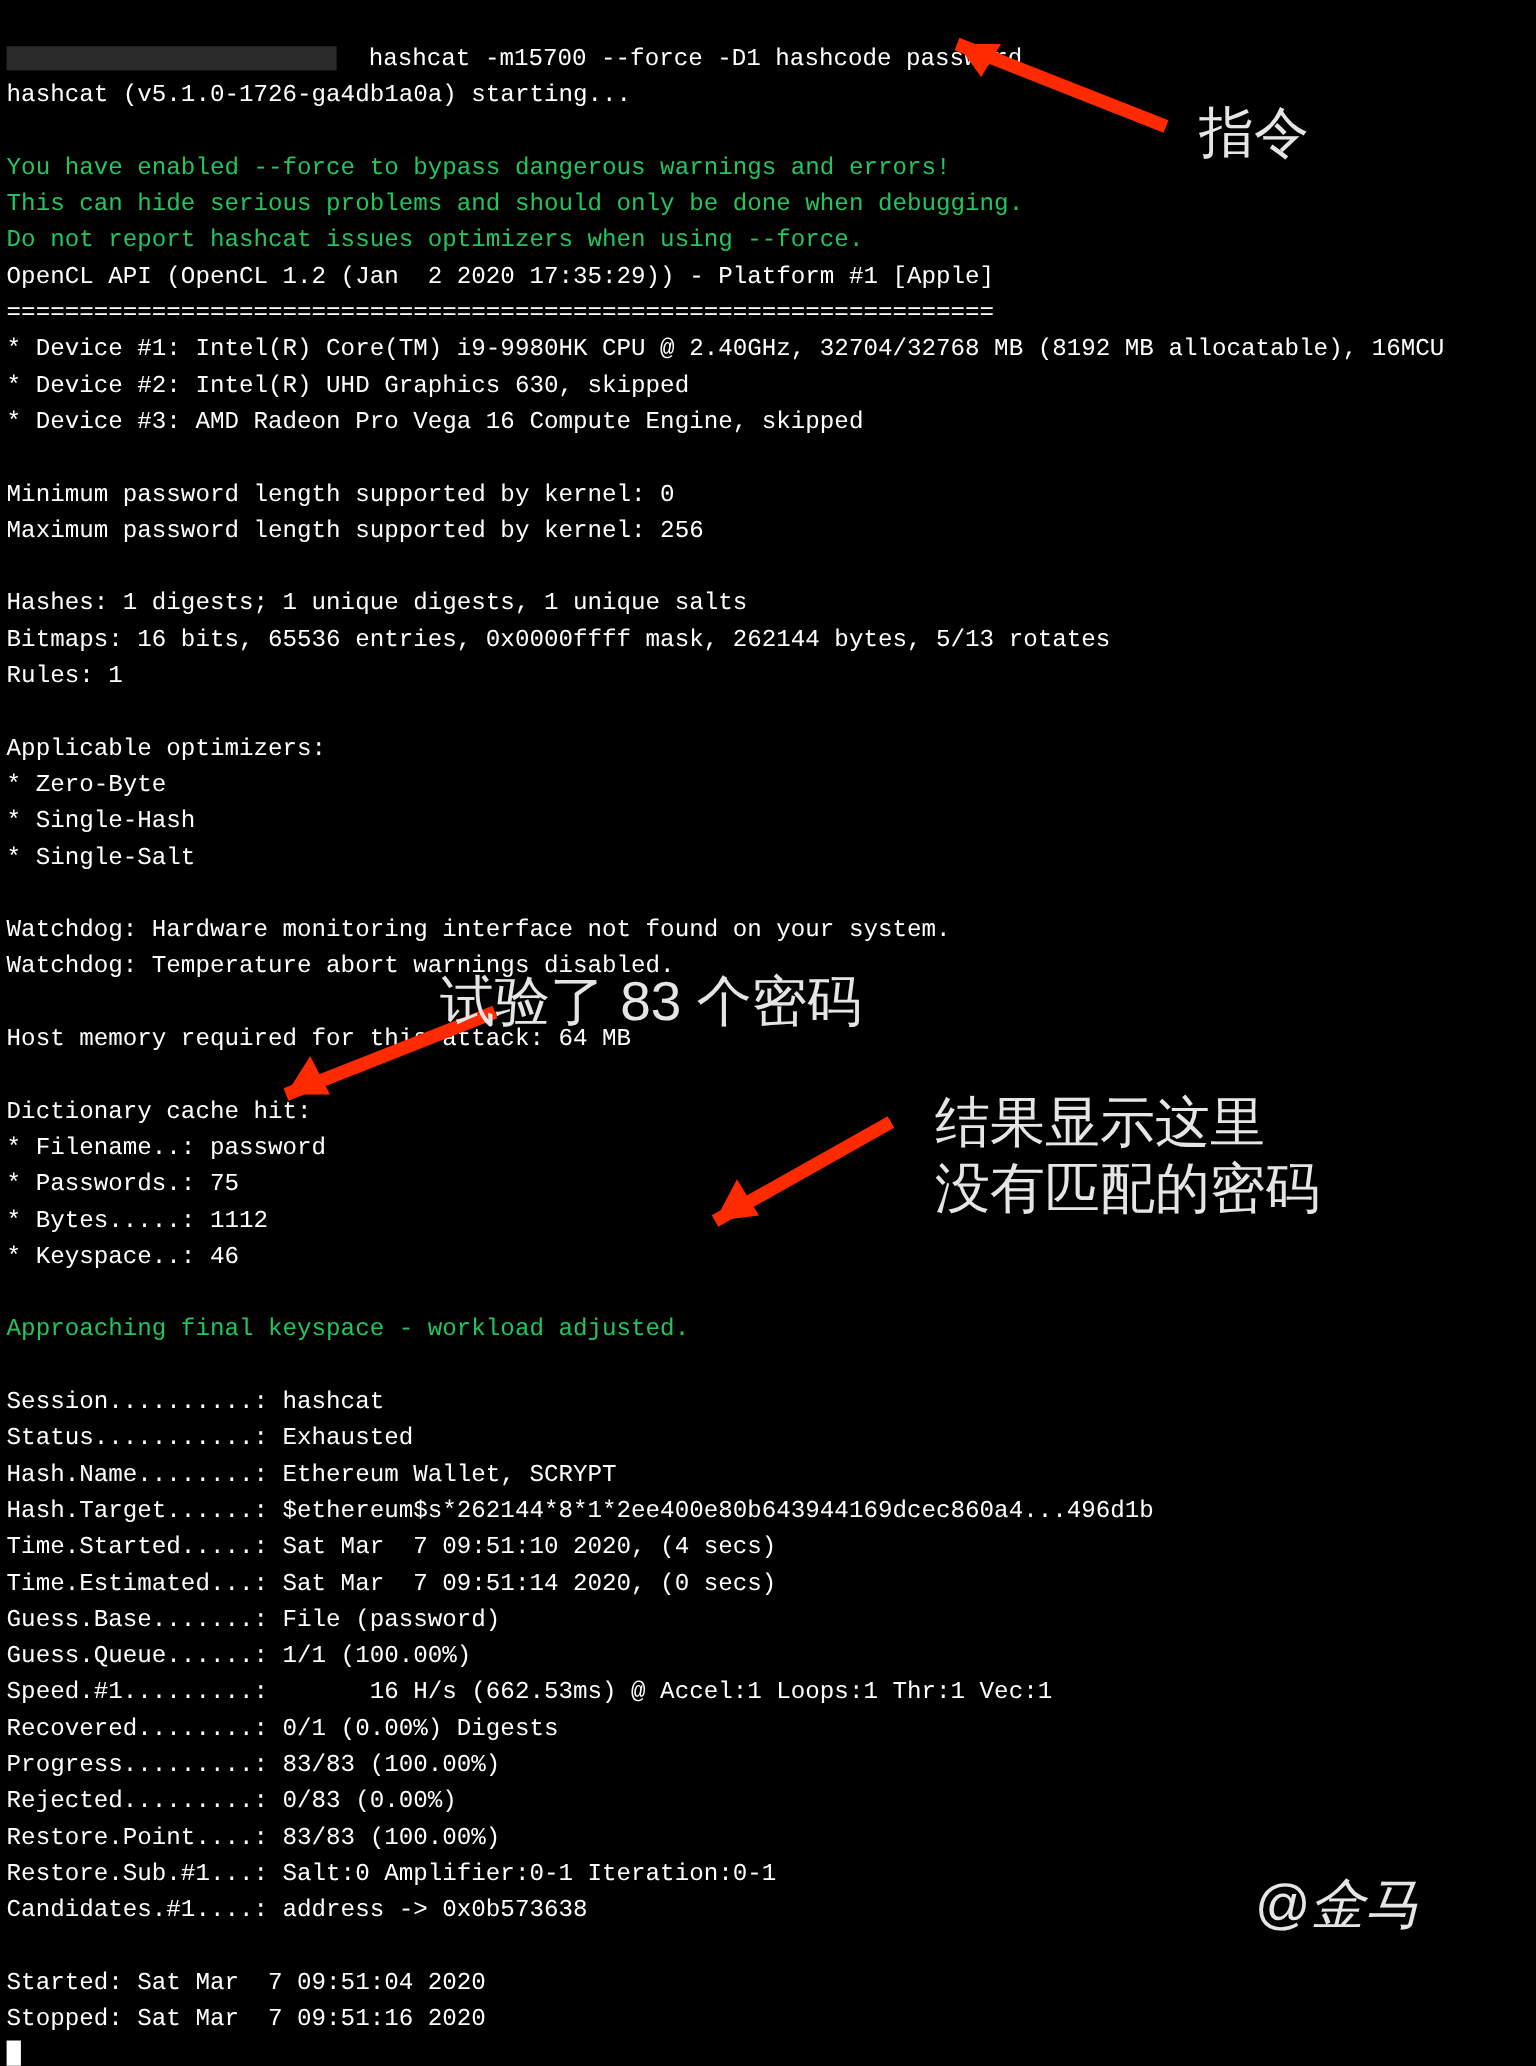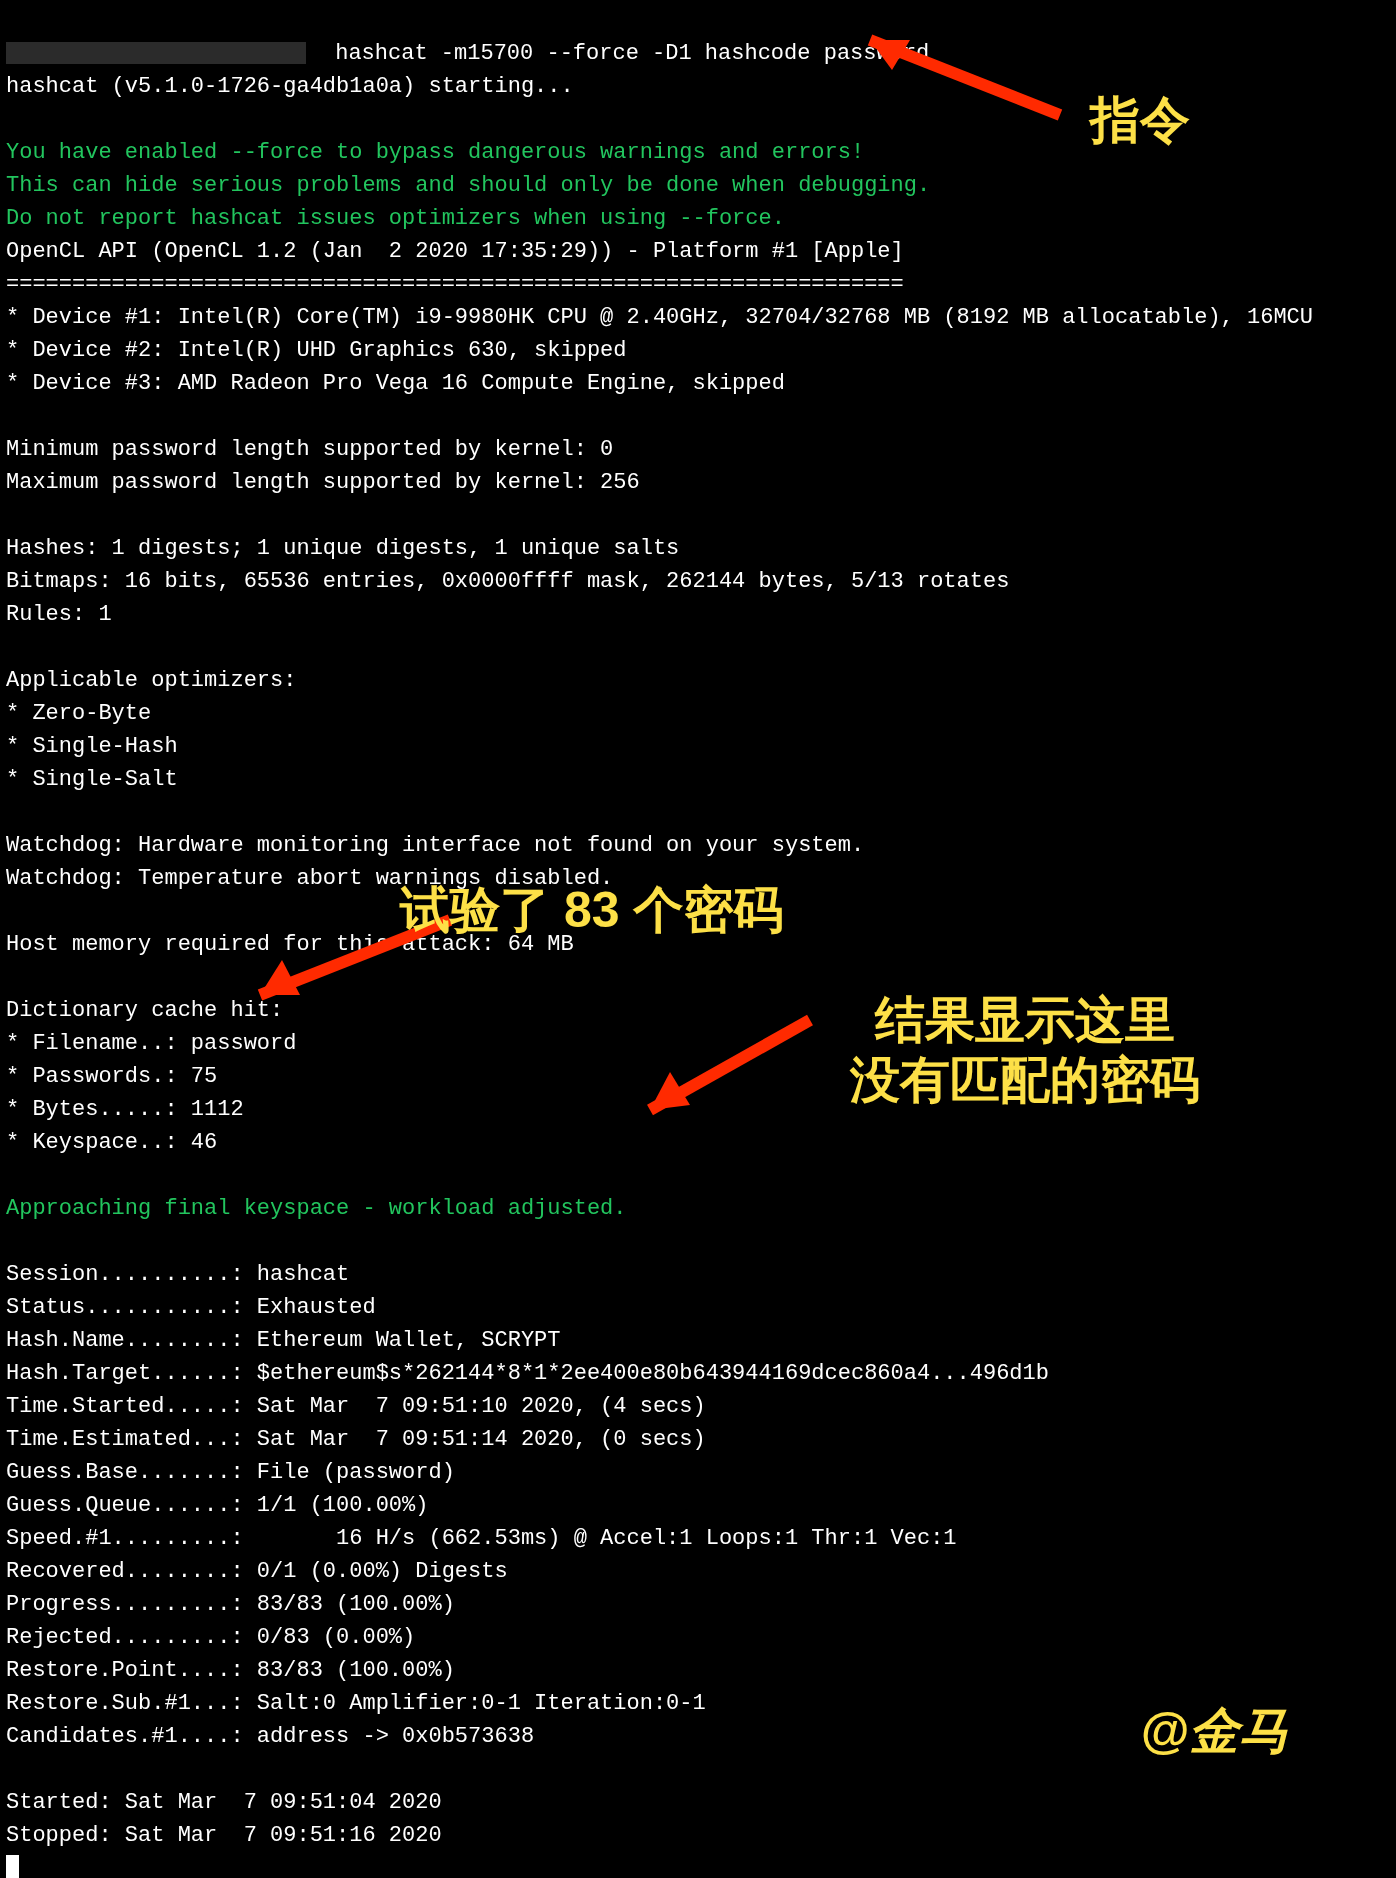--- a/index.html
+++ b/index.html
@@ -1,19 +1,19 @@
 <!DOCTYPE html>
 <html><head>
 <meta charset="utf-8">
 <style>
   html,body{margin:0;padding:0;background:#000;width:1396px;height:1878px;overflow:hidden;font-family:Menlo,Consolas,'Courier New',monospace;font-size:22px;line-height:33px;color:#fff;}
   .term{white-space:pre;padding:4px 6px 0 6px;}
   .yellow{color:#22c55e;}
   .redact{display:inline-block;background:#2b2b2b;width:300px;height:22px;vertical-align:middle;margin-right:16px;}
-  .annot{position:absolute;color:#fde047;font-family:"PingFang SC","Microsoft YaHei",sans-serif;font-size:50px;font-weight:700;line-height:1.2;pointer-events:none;white-space:pre;}
+  .annot{position:absolute;color:#e5e5e5;font-family:"PingFang SC","Microsoft YaHei",sans-serif;font-size:50px;font-weight:400;line-height:1.2;pointer-events:none;white-space:pre;}
   .arrow{position:absolute;pointer-events:none;}
   .arrow line{stroke:#ff2a00;stroke-width:12;}
   .arrow polygon{fill:#ff2a00;}
   .cursor{display:inline-block;width:13px;height:26px;background:#fff;vertical-align:middle;}
 </style>
 </head>
 <body>
 
 <div class="term">
 <span class="redact"></span><span> hashcat -m15700 --force -D1 hashcode password</span>
@@ -83,16 +83,16 @@
 <svg class="arrow" style="left:210px;top:900px;width:260px;height:110px;">
   <line x1="240" y1="20" x2="50" y2="95"></line>
   <polygon points="50,95 90,95 72,60"></polygon>
 </svg>
 <div class="annot" style="left:400px;top:880px;">试验了 83 个密码</div>
 
 <svg class="arrow" style="left:610px;top:1000px;width:220px;height:130px;">
   <line x1="200" y1="20" x2="40" y2="110"></line>
   <polygon points="40,110 80,105 60,72"></polygon>
 </svg>
-<div class="annot" style="left:850px;top:990px;text-align:center;">结果显示这里
+<div class="annot" style="left:850px;top:990px;">结果显示这里
 没有匹配的密码</div>
 
 <div class="annot" style="left:1140px;top:1701px;font-style:italic;">@金马</div>
 
 </body></html>

